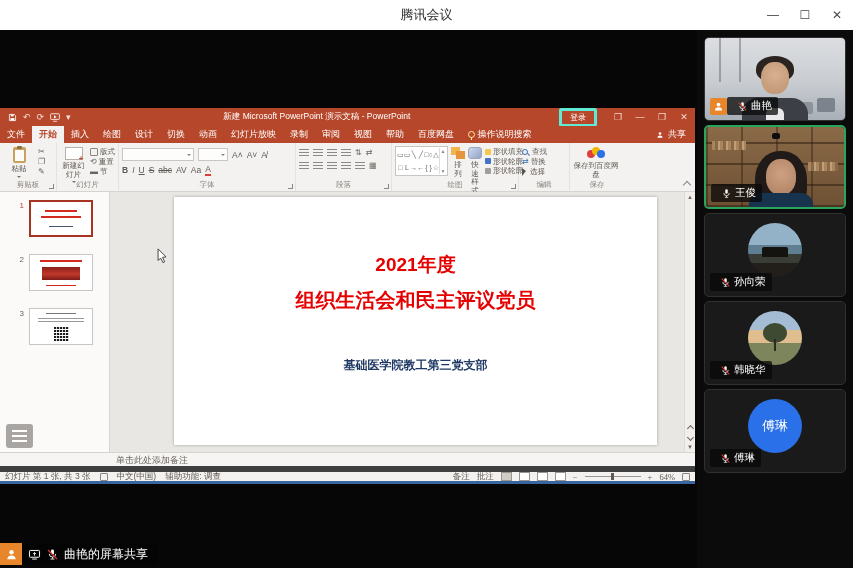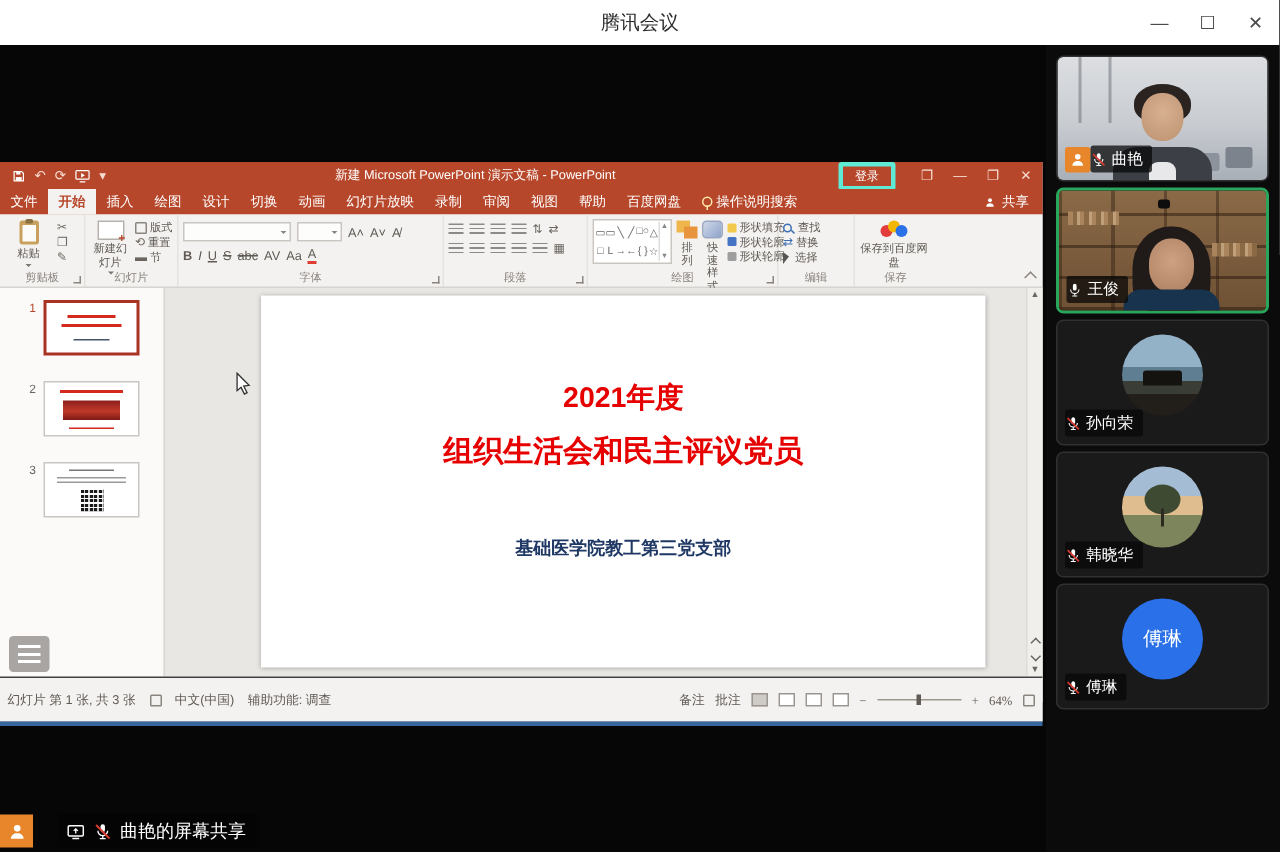--- a/index.html
+++ b/index.html
@@ -92,43 +92,43 @@
 
   .vsb { position:absolute; right:0; top:0; bottom:0; width:11px; background:#f1efec; border-left:1px solid #deDBd8; display:flex; flex-direction:column; align-items:center; }
   .vsb .ar { font-size:6px; color:#6a655f; line-height:10px; }
   .vsb .sp { flex:1; }
   .chev { width:5px; height:5px; border-left:1px solid #6a655f; border-top:1px solid #6a655f; margin:2px 0; }
   .chev.up { transform:rotate(45deg); }
   .chev.dn { transform:rotate(225deg); }
 
   .notes { position:absolute; left:0; right:0; bottom:13px; height:16px; background:#f6f5f3; border-top:1px solid #d6d3d0; display:flex; align-items:center; padding-left:116px; font-size:9px; color:#6a655f; }
 
-  .sb { position:absolute; left:0; right:0; bottom:0; height:30px; background:#f4f2f0; border-top:1px solid #404040; display:flex; align-items:center; gap:9px; padding:4px 5px; font-size:8.5px; color:#5f5a54; }
+  .sb { position:absolute; left:0; right:0; bottom:0; height:15px; background:#f4f2f0; border-top:6px solid #404040; display:flex; align-items:center; gap:9px; padding:4px 5px; font-size:8.5px; color:#5f5a54; }
   .sb-right { margin-left:auto; display:flex; align-items:center; gap:7px;font-family:Liberation Serif, serif; }
   .view-ic { width:11px; height:9px; border:1px solid #9a958f; background:#fff; }
   .view-ic.sel { background:#cfccc8; }
   .ztrack { width:56px; height:1px; background:#9a958f; position:relative; }
   .zthumb { position:absolute; left:26px; top:-3px; width:3px; height:7px; background:#5f5a54; }
   .tinyic { width:8px; height:8px; border:1px solid #8a857f; border-radius:1px; }
 
   
   .cursor { position:absolute; left:157px; top:140px; z-index:50; }
 
   
   .share-tag { position:absolute; left:0; bottom:3px; display:flex; height:22px; align-items:stretch; }
   .pbadge { width:22px; background:#e8862c; display:flex; align-items:center; justify-content:center; }
   .pbadge.sm { width:17px; height:17px; border-radius:2px; }
-  .stag-info { display:flex; align-items:center; gap:5px; background:rgba(5,5,5,.85); color:#fff; font-size:12px; padding:0 9px 0 6px;margin-left:16px; }
+  .stag-info { display:flex; align-items:center; gap:5px; background:rgba(5,5,5,.85); color:#fff; font-size:12px; padding:0 9px 0 6px; }
 
   
   .sidebar { position:absolute; top:30px; left:697px; width:156px; height:538px; background:#0b0b0b; padding:7px 0 0 7px; }
   .tile { position:relative; width:142px; height:84px; margin-bottom:4px; background:#1a1a1a; border:1px solid #303030; border-radius:5px; overflow:hidden; }
   .tile.speaking { border:2px solid #2aa65c; }
   .badge { position:absolute; left:5px; bottom:5px; display:flex; align-items:center; z-index:5; }
-  .nm { display:flex; align-items:center; gap:3px; background:rgba(8,8,8,.75); color:#fff; font-size:10.5px; padding:2px 6px 2px 0; border-radius:2px; }
+  .nm { display:flex; align-items:center; gap:3px; background:rgba(8,8,8,.75); color:#fff; font-size:10.5px; padding:2px 6px 2px 10px; border-radius:2px; }
 
   .vfill { position:absolute; inset:0; }
   .v-office { background:linear-gradient(180deg,#dcdee1 0%,#c8ccd1 55%,#a9afb7 100%); }
   .lampwrap { position:absolute; top:0; }
   .lamp-stem { width:1px; height:14px; background:#9aa0a6; margin:0 auto; }
   .lamp-shade { width:18px; height:11px; background:linear-gradient(#e3e5e8,#c2c6cb); clip-path:polygon(50% 0,100% 100%,0 100%); }
   .winline { position:absolute; top:0; bottom:38px; width:2px; background:rgba(90,96,104,.45); }
   .p1-hair { position:absolute; left:50%; top:18px; transform:translateX(-50%); width:38px; height:26px; background:#2a2320; border-radius:50% 50% 42% 42%; }
   .p1-head { position:absolute; left:50%; top:24px; transform:translateX(-50%); width:28px; height:32px; background:radial-gradient(circle at 50% 40%,#d8b191,#bd9270); border-radius:46%; }
   .p1-body { position:absolute; left:50%; bottom:0; transform:translateX(-50%); width:66px; height:22px; background:#3c4046; border-radius:16px 16px 0 0; }

